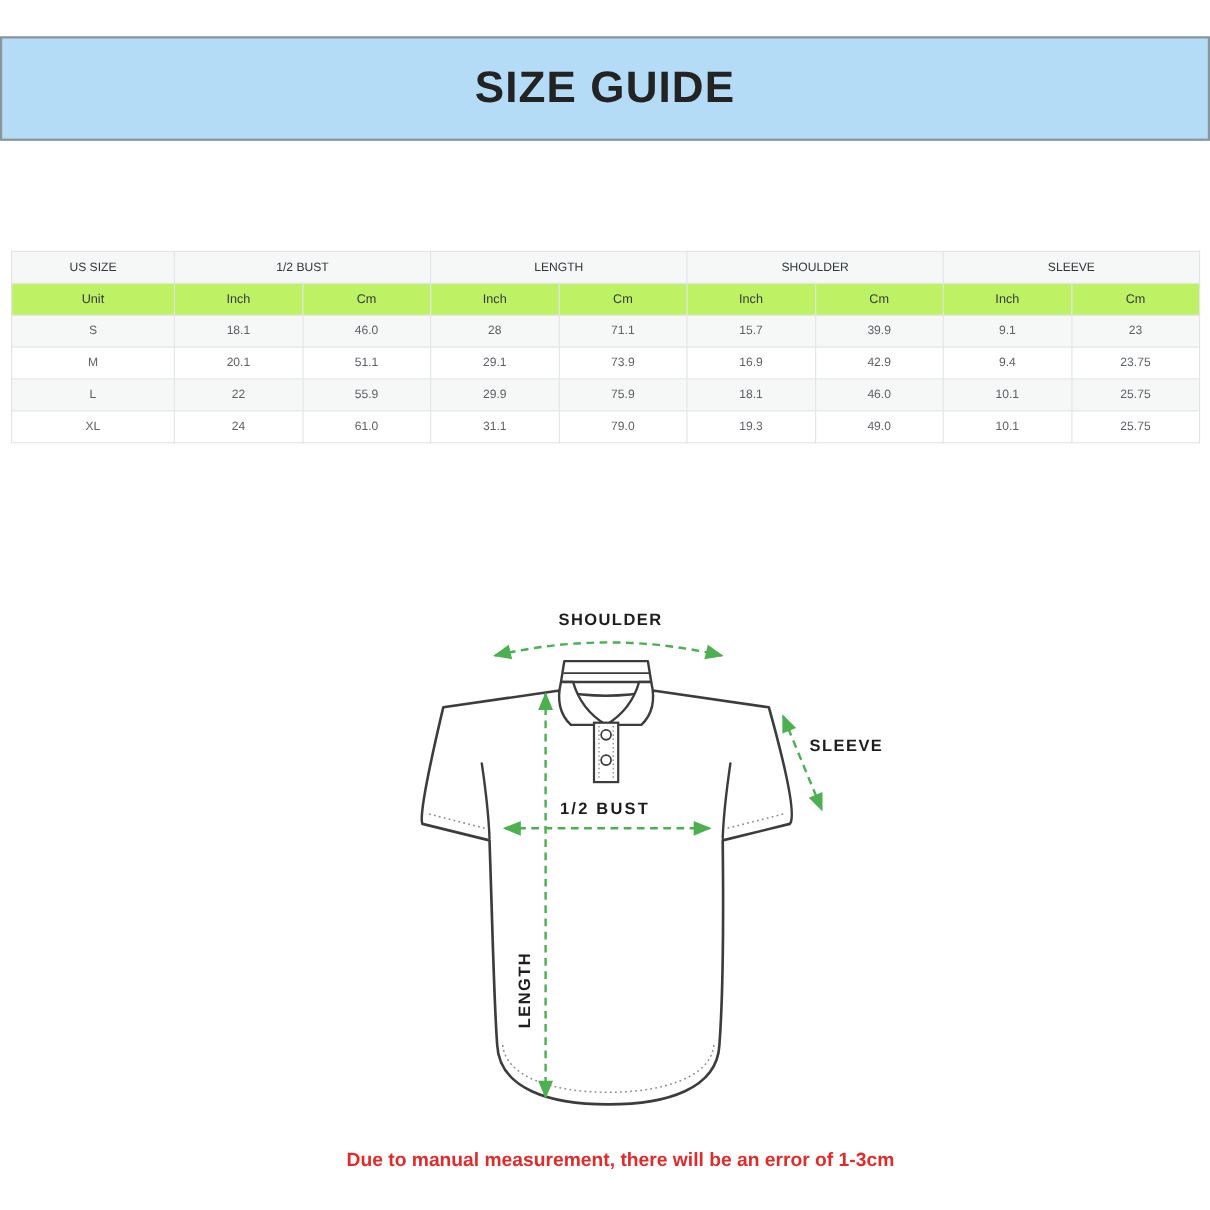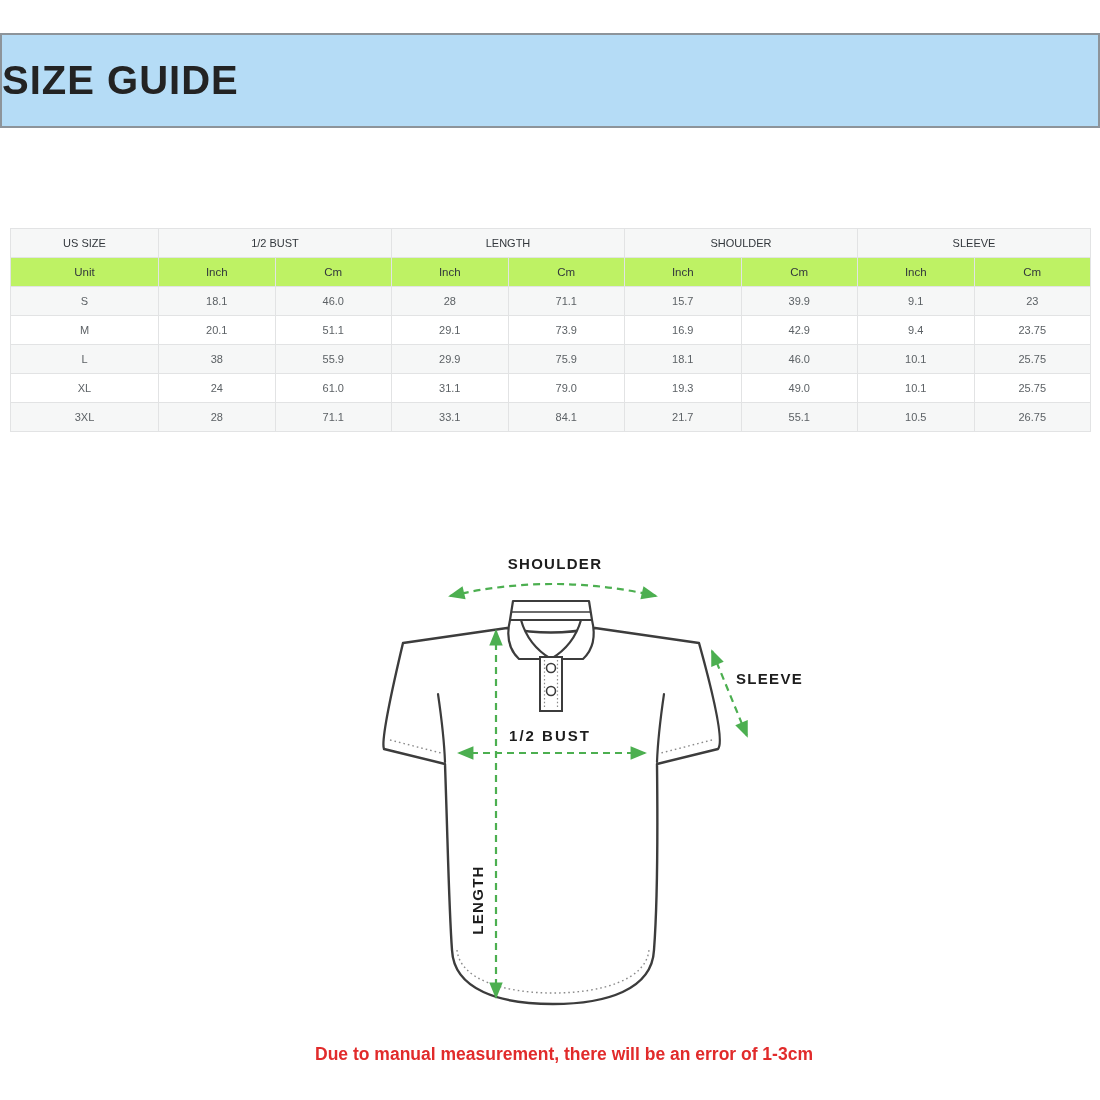--- a/index.html
+++ b/index.html
@@ -3,21 +3,21 @@
 <meta charset="utf-8">
 <style>
   * { margin:0; padding:0; box-sizing:border-box; }
   html,body { background:#ffffff; }
   body { width:1100px; height:1100px; position:relative; font-family:"Liberation Sans", sans-serif; overflow:hidden; }
 
   
   .banner {
     position:absolute; top:33px; left:0; width:1100px; height:95px;
     background:#b5dcf6; border:2px solid #8d949a;
-    display:flex; align-items:center; justify-content:flex-start;
+    display:flex; align-items:center; justify-content:center;
   }
   .banner h1 {
     font-size:40px; font-weight:bold; color:#232323; letter-spacing:1px;
   }
 
   
   .size-table {
     position:absolute; top:228px; left:10px; width:1080px;
     border-collapse:collapse; table-layout:fixed;
   }
@@ -101,50 +101,39 @@
           <td>51.1</td>
           <td>29.1</td>
           <td>73.9</td>
           <td>16.9</td>
           <td>42.9</td>
           <td>9.4</td>
           <td>23.75</td>
         </tr>
         <tr>
           <td>L</td>
-          <td>38</td>
+          <td>22</td>
           <td>55.9</td>
           <td>29.9</td>
           <td>75.9</td>
           <td>18.1</td>
           <td>46.0</td>
           <td>10.1</td>
           <td>25.75</td>
         </tr>
         <tr>
           <td>XL</td>
           <td>24</td>
           <td>61.0</td>
           <td>31.1</td>
           <td>79.0</td>
           <td>19.3</td>
           <td>49.0</td>
           <td>10.1</td>
           <td>25.75</td>
-        </tr>
-        <tr>
-          <td>3XL</td>
-          <td>28</td>
-          <td>71.1</td>
-          <td>33.1</td>
-          <td>84.1</td>
-          <td>21.7</td>
-          <td>55.1</td>
-          <td>10.5</td>
-          <td>26.75</td>
         </tr>
       </tbody>
   </table>
 
   <div class="diagram">
     <svg width="440" height="490" viewBox="370 545 440 490">
       <defs>
         <marker id="ah" viewBox="0 0 10 8" refX="8" refY="4" markerWidth="9" markerHeight="7" orient="auto-start-reverse">
           <path d="M0.5,0.5 L9,4 L0.5,7.5 Z" fill="#4CAF50"></path>
         </marker>

